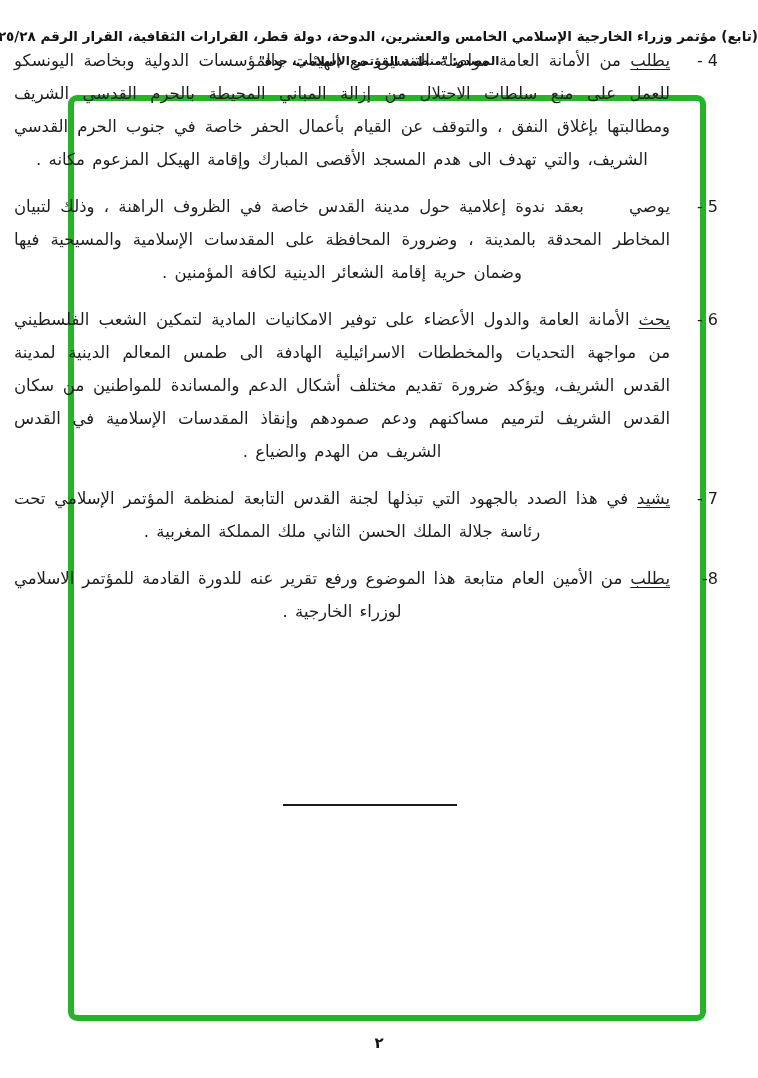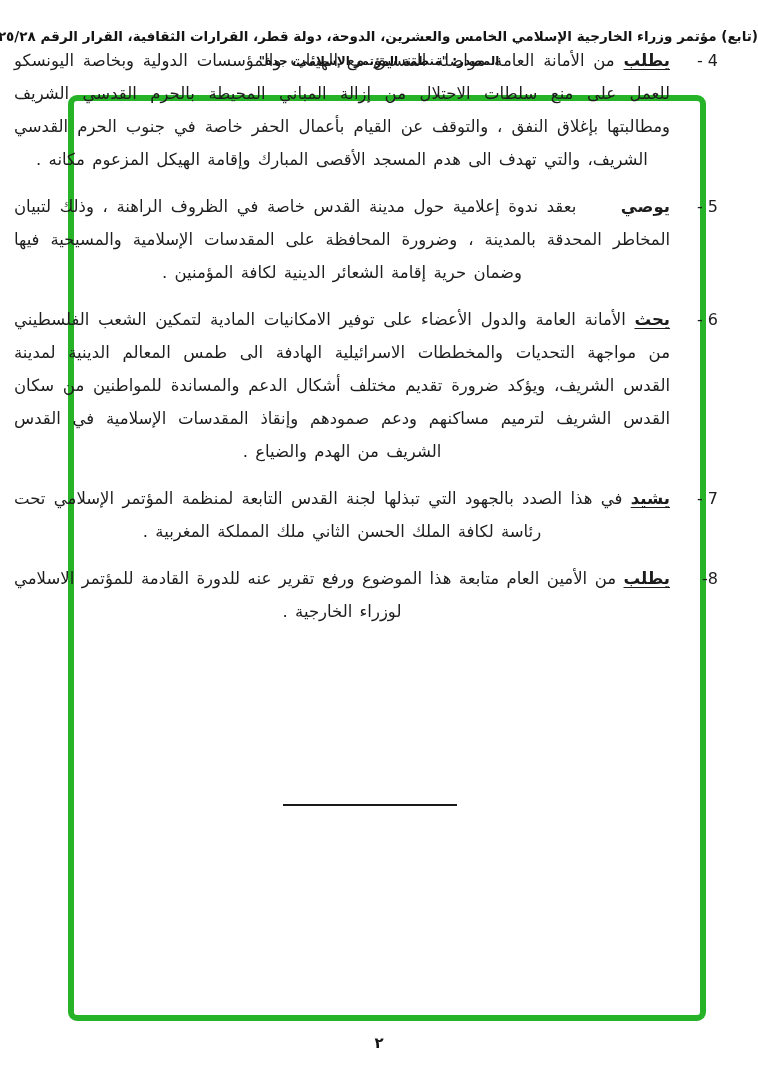--- a/index.html
+++ b/index.html
@@ -76,21 +76,21 @@
     flex: 1;
     margin: 0;
     font-size: 16.5px;
     line-height: 33px;
     text-align: justify;
     text-align-last: center;
     word-spacing: 2px;
     color: #1d1d1d;
   }
   .lead {
-    font-weight: bold;
+    font-weight: normal;
     text-decoration: underline;
     text-underline-offset: 3px;
   }
   .lead.no-underline {
     text-decoration: none;
     margin-left: 36px;
   }
 
   
   .divider {
@@ -136,21 +136,21 @@
     <p class="item-text"><span class="lead no-underline">يوصي</span> <span>بعقد ندوة إعلامية حول مدينة القدس خاصة في الظروف الراهنة ، وذلك لتبيان المخاطر المحدقة بالمدينة ، وضرورة المحافظة على المقدسات الإسلامية والمسيحية فيها وضمان حرية إقامة الشعائر الدينية لكافة المؤمنين .</span></p>
   </div>
 
   <div class="item">
     <span class="item-number">6 -</span>
     <p class="item-text"><span class="lead">يحث</span> <span>الأمانة العامة والدول الأعضاء على توفير الامكانيات المادية لتمكين الشعب الفلسطيني من مواجهة التحديات والمخططات الاسرائيلية الهادفة الى طمس المعالم الدينية لمدينة القدس الشريف، ويؤكد ضرورة تقديم مختلف أشكال الدعم والمساندة للمواطنين من سكان القدس الشريف لترميم مساكنهم ودعم صمودهم وإنقاذ المقدسات الإسلامية في القدس الشريف من الهدم والضياع .</span></p>
   </div>
 
   <div class="item">
     <span class="item-number">7 -</span>
-    <p class="item-text"><span class="lead">يشيد</span> <span>في هذا الصدد بالجهود التي تبذلها لجنة القدس التابعة لمنظمة المؤتمر الإسلامي تحت رئاسة لكافة الملك الحسن الثاني ملك المملكة المغربية .</span></p>
+    <p class="item-text"><span class="lead">يشيد</span> <span>في هذا الصدد بالجهود التي تبذلها لجنة القدس التابعة لمنظمة المؤتمر الإسلامي تحت رئاسة جلالة الملك الحسن الثاني ملك المملكة المغربية .</span></p>
   </div>
 
   <div class="item">
     <span class="item-number">8-</span>
     <p class="item-text"><span class="lead">يطلب</span> <span>من الأمين العام متابعة هذا الموضوع ورفع تقرير عنه للدورة القادمة للمؤتمر الاسلامي لوزراء الخارجية .</span></p>
   </div>
 
 </div>
 
 <div class="divider"></div>

